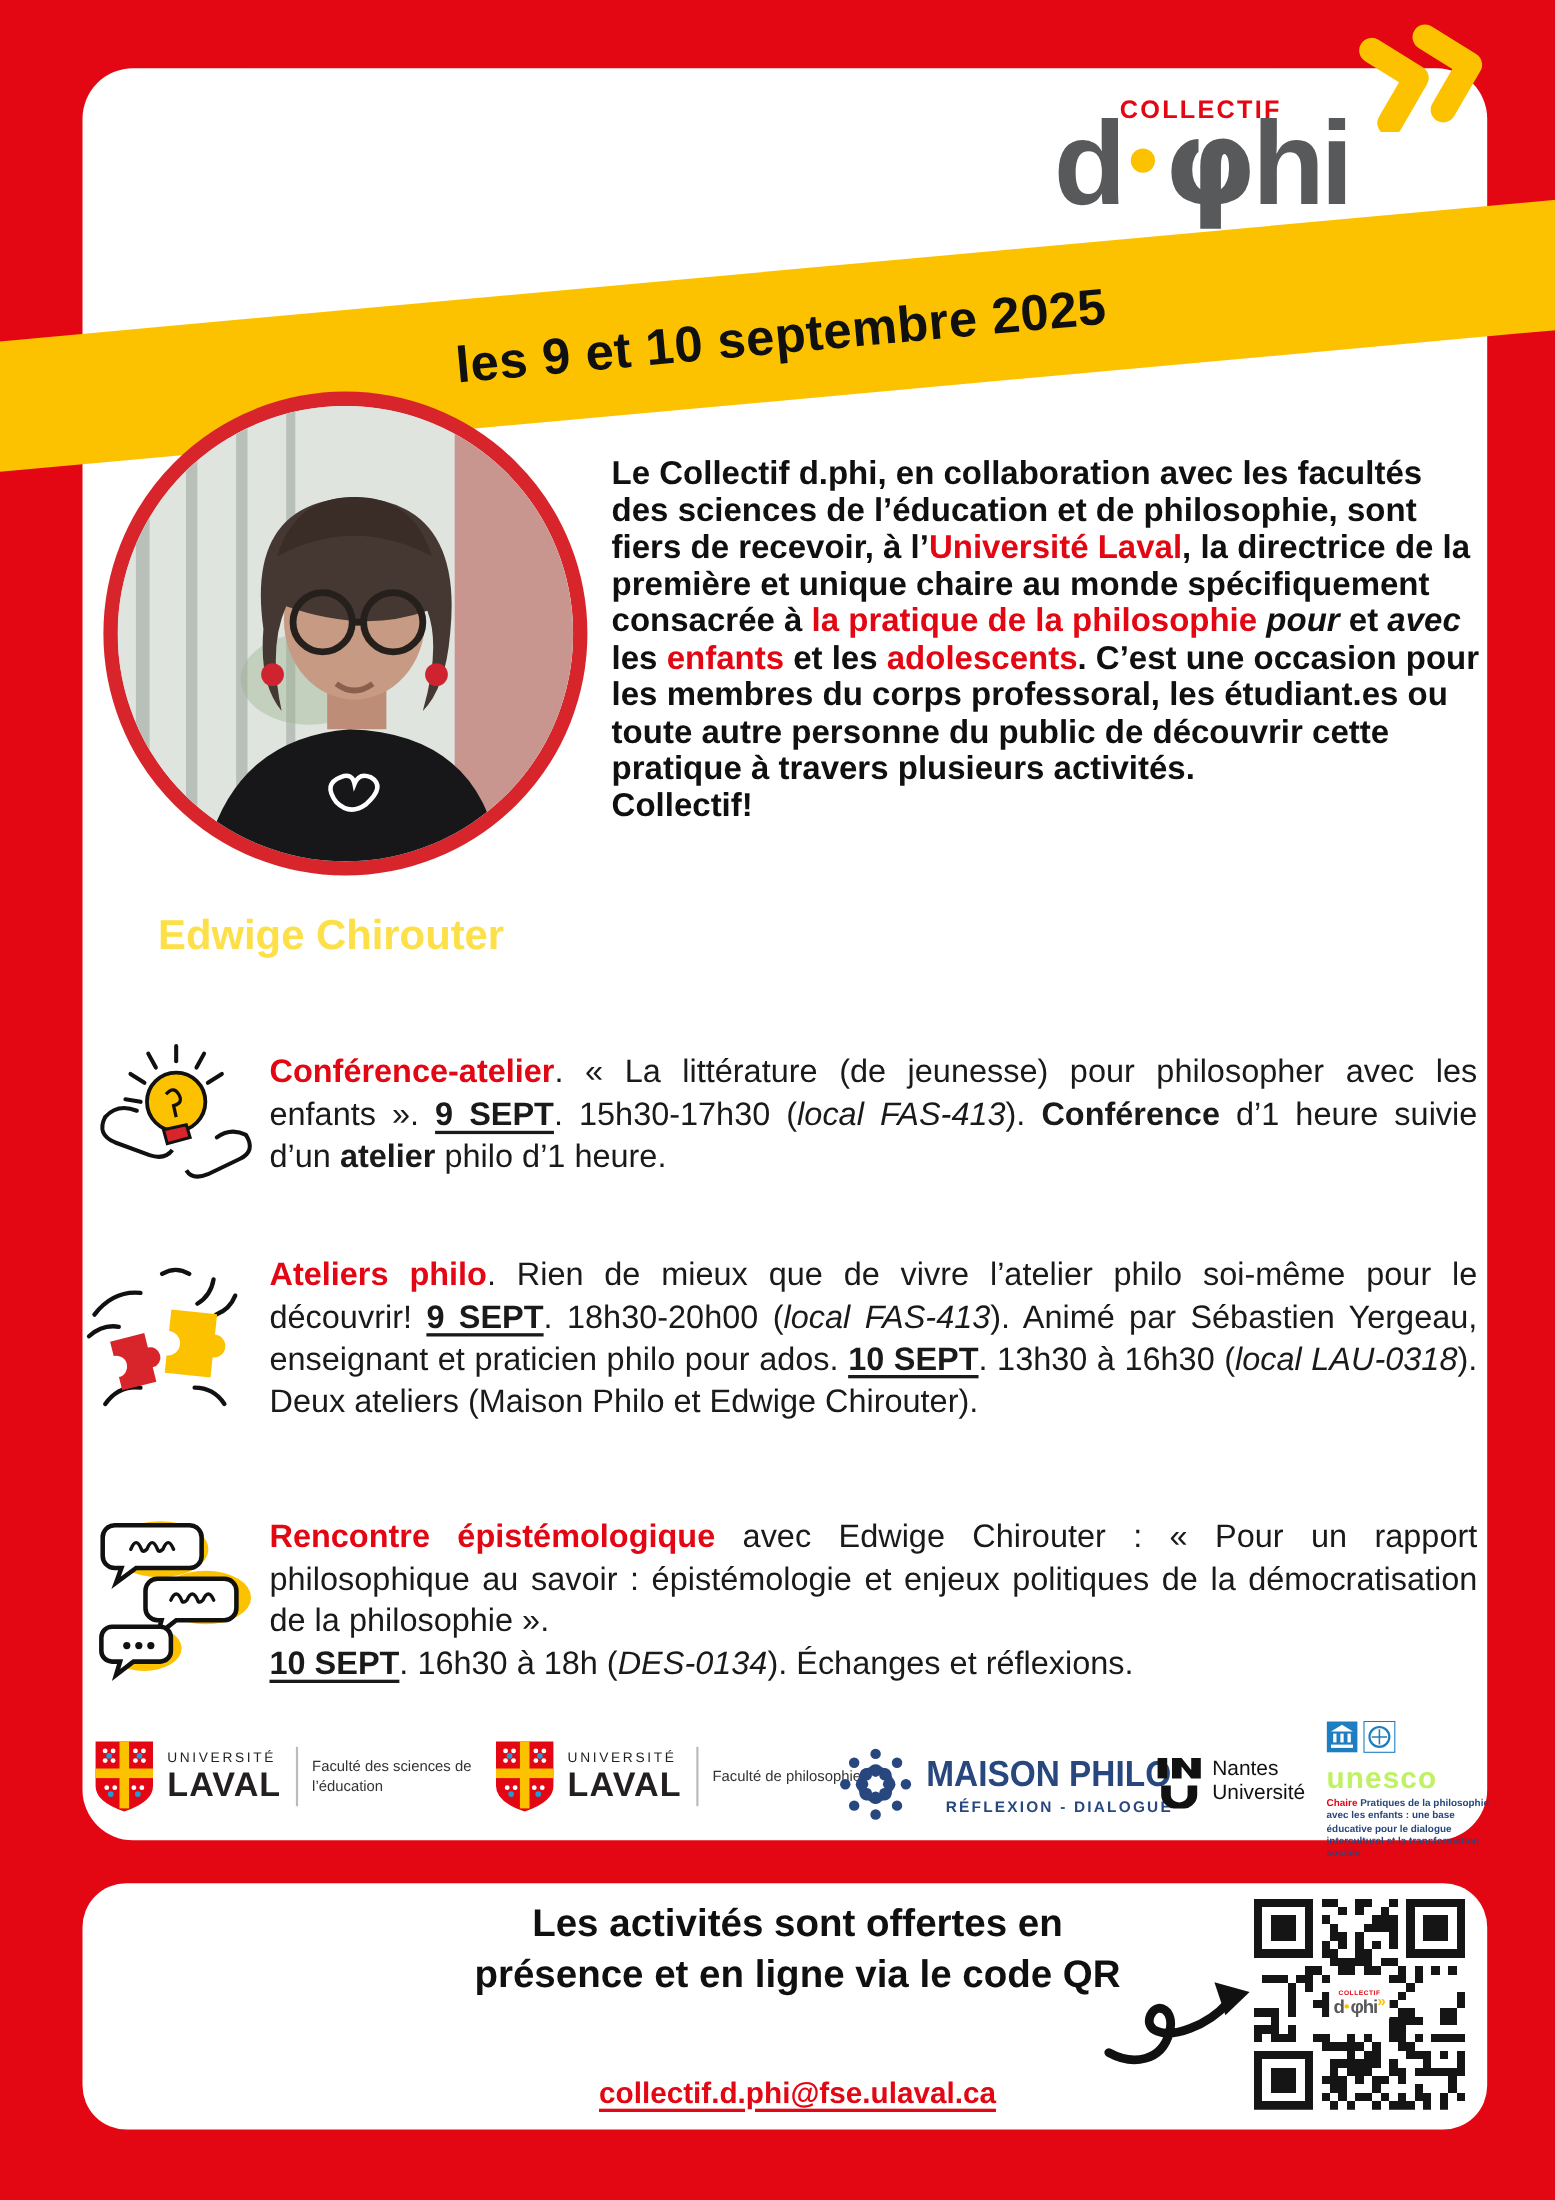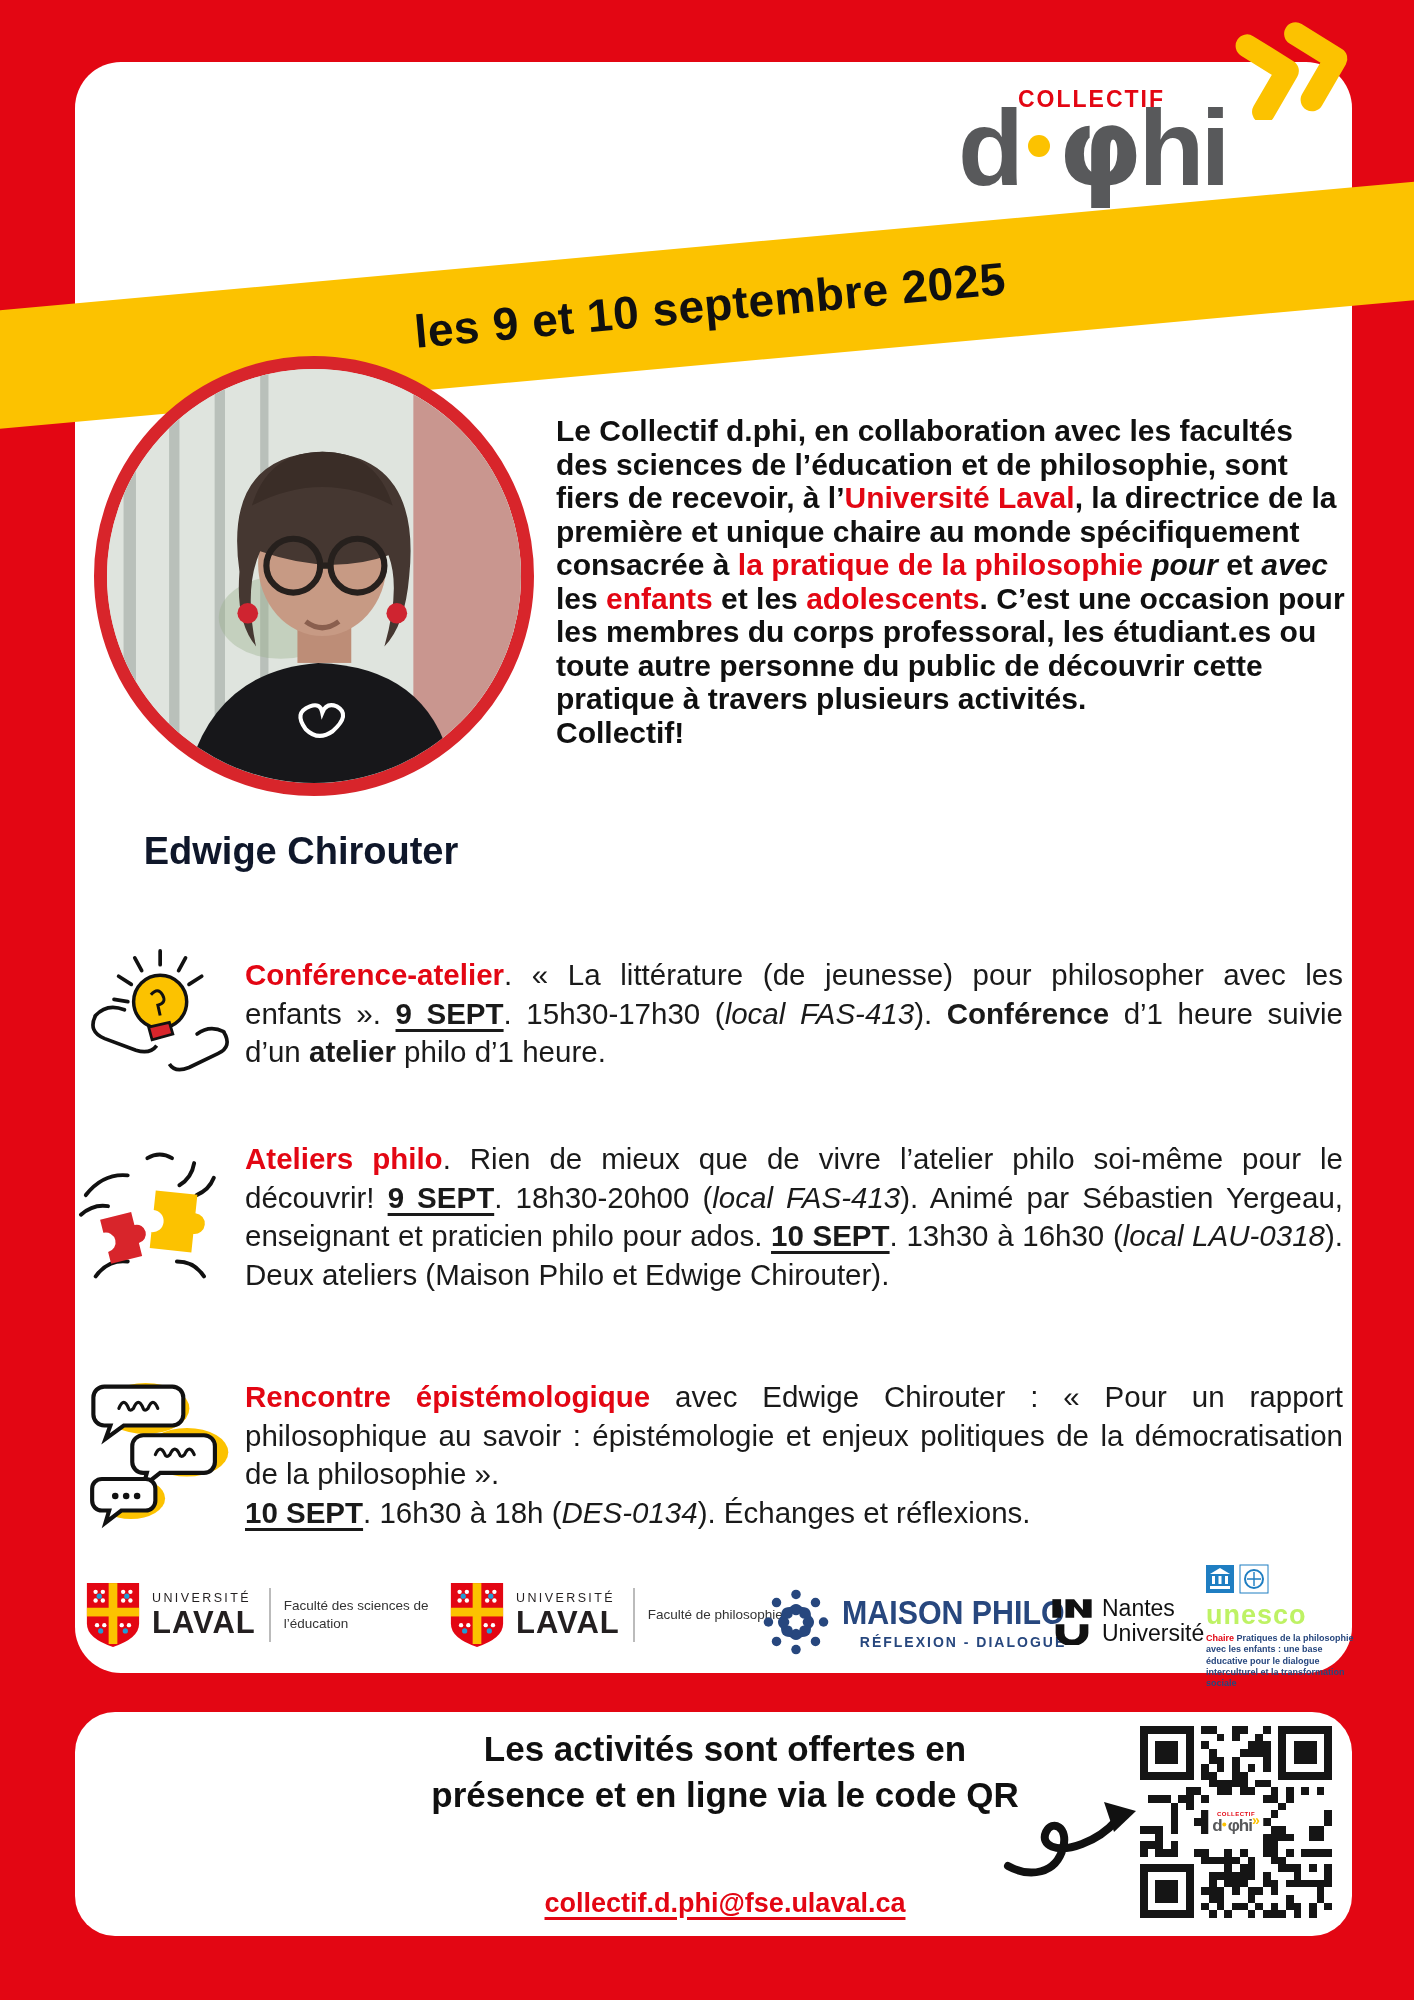--- a/index.html
+++ b/index.html
@@ -24,21 +24,21 @@
   .logo-word .phi{font-family:"DejaVu Sans",sans-serif;}
   .logo-dot{display:inline-block;width:22px;height:22px;border-radius:50%;background:#fcc200;
             margin:0 8px;position:relative;top:-28px;}
   .chevrons{position:absolute;left:1234px;top:16px;z-index:7;}
 
   
   .photo{position:absolute;left:94px;top:356px;width:414px;height:414px;border-radius:50%;
          border:13px solid #d8252b;overflow:hidden;z-index:6;background:#dfe4de;}
   .photo svg{display:block;width:100%;height:100%;}
   .guest-caption{position:absolute;left:84px;top:830px;width:434px;text-align:center;z-index:4;
-                 color:#0f172a;font-weight:800;font-size:38px;}
+                 color:#fde047;font-weight:800;font-size:38px;}
 
   
   .intro{position:absolute;left:556px;top:414px;width:790px;z-index:6;
          font-size:30px;font-weight:700;line-height:33.5px;color:#101010;}
   .seg-red{color:#e30613;font-weight:700;}
   .seg-b{font-weight:700;}
   .seg-bu{font-weight:800;text-decoration:underline;text-decoration-thickness:3px;text-underline-offset:5px;}
   .seg-i{font-style:italic;}
 
   
@@ -57,21 +57,21 @@
   .p-unesco{left:1206px;top:1564px;width:152px;display:block;}
   .ul-word{margin-left:10px;line-height:1;}
   .ul-univ{font-size:12.5px;letter-spacing:2.4px;color:#231f20;}
   .ul-laval{font-size:31px;font-weight:700;letter-spacing:1px;color:#231f20;margin-top:2px;text-align:center;}
   .p-divider{width:2px;height:54px;background:#bbb;margin:0 13px;}
   .faculty{font-size:13.5px;color:#333;line-height:1.3;width:150px;}
   .faculty.nowrap{white-space:nowrap;width:auto;}
   .mp-text{margin-left:8px;text-align:center;}
   .mp-name{font-size:33px;font-weight:800;color:#27477e;letter-spacing:0;transform:scaleX(.92);transform-origin:left;white-space:nowrap;}
   .mp-tag{font-size:14px;font-weight:700;color:#27477e;letter-spacing:2px;margin-top:2px;}
-  .nantes-text{margin-left:8px;font-size:23px;line-height:1.08;color:#111;}
+  .nantes-text{margin-left:8px;font-size:19px;line-height:1.08;color:#111;}
   .unesco-word{font-size:27px;font-weight:800;color:#bef264;letter-spacing:1px;margin-top:2px;}
   .unesco-desc{font-size:9px;font-weight:700;color:#27477e;line-height:1.25;margin-top:2px;}
   .unesco-desc .seg-red{font-size:9px;}
 
   
   .offer{position:absolute;left:165px;top:1726px;width:1120px;z-index:4;text-align:center;
          font-size:35px;font-weight:800;line-height:1.32;color:#101010;}
   .arrow-curl{position:absolute;left:1002px;top:1786px;z-index:5;}
   .qr{position:absolute;left:1140px;top:1726px;width:192px;height:192px;z-index:5;background:#fff;}
   .qr svg{display:block;width:100%;height:100%;}

